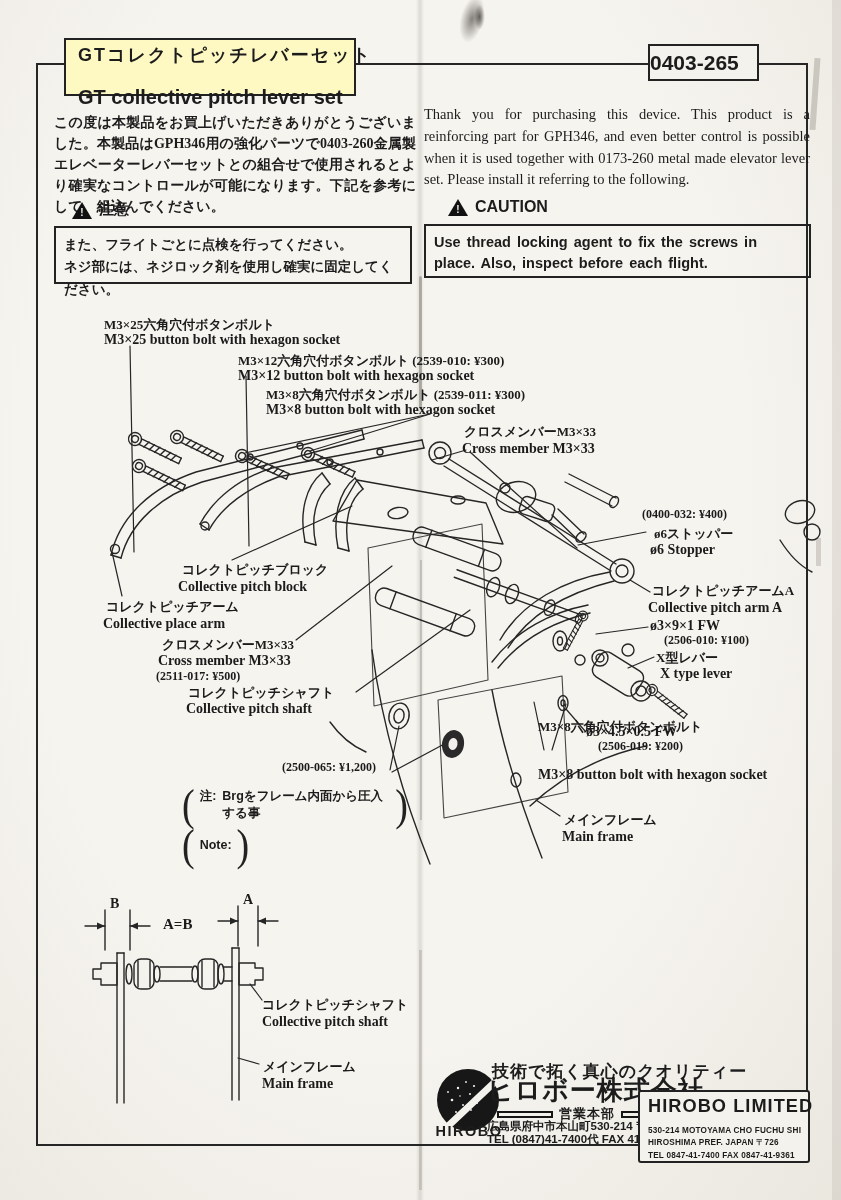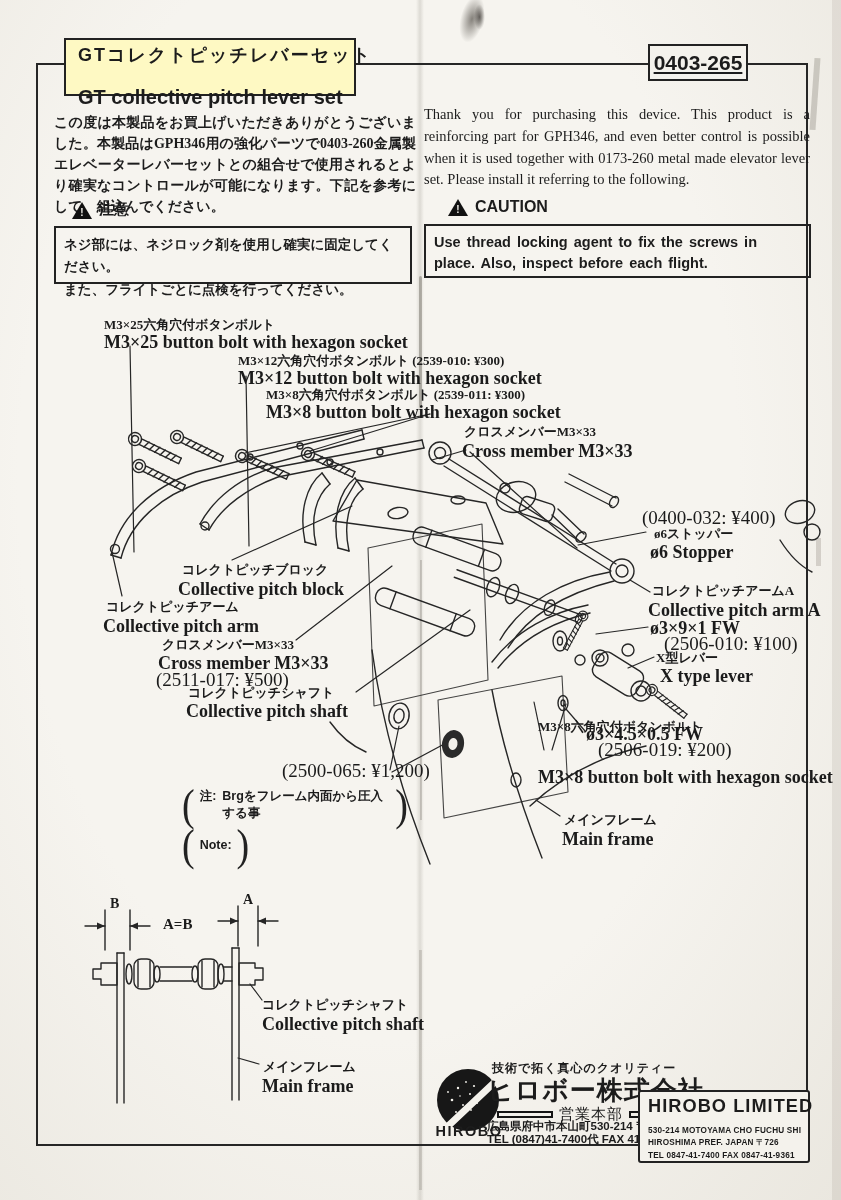--- a/index.html
+++ b/index.html
@@ -10,57 +10,57 @@
     font-family:"Liberation Sans", sans-serif; color:#1c1c1c;
   }
   .abs { position:absolute; }
   
   .frame { left:36px; top:63px; width:772px; height:1083px; border:2px solid #262626; }
   
   .title-box { left:64px; top:38px; width:292px; height:58px; background:#fef9c3;
     border:2px solid #222; padding:3px 10px 0 12px; }
   .title-ja { font-size:18px; font-weight:700; letter-spacing:2px; white-space:nowrap; }
   .title-en { font-size:20px; font-weight:700; margin-top:19px; white-space:nowrap; }
-  .part-box { left:648px; top:44px; width:100px; height:37px; background:#f4f2ec;
-    border:2px solid #222; text-align:center; line-height:33px; font-size:21px; font-weight:700;text-decoration:underline; }
+  .part-box { left:648px; top:44px; width:111px; height:37px; background:#f4f2ec;
+    border:2px solid #222; line-height:33px; font-size:21px; font-weight:700; }
   
   .intro { font-family:"Liberation Serif", serif; text-align:justify; }
   .intro-ja { left:54px; top:112px; width:362px; font-size:14px; font-weight:600; line-height:1.5; }
   .intro-en { left:424px; top:104px; width:386px; font-size:14.5px; line-height:1.5; }
   
   .caution-head { display:flex; align-items:flex-end; gap:7px; font-weight:800; }
   .warn-tri { width:0; height:0; border-left:10px solid transparent; border-right:10px solid transparent;
     border-bottom:17px solid #111; position:relative; }
   .warn-bang { position:absolute; left:-3px; top:5px; width:6px; color:#f4f2ec;
     font-size:10px; font-weight:800; text-align:center; }
   .caution-box { border:2px solid #222; padding:6px 8px; font-weight:700; }
   .cbox-ja { left:54px; top:226px; width:358px; height:58px; font-size:13.5px; line-height:1.65; }
   .cbox-en { left:424px; top:224px; width:387px; height:54px; font-size:14.5px; line-height:1.45; word-spacing:2px; }
   
   .lbl { position:absolute; white-space:nowrap; font-family:"Liberation Serif", serif; color:#1b1b1b; }
   .lja { font-size:13px; font-weight:600; }
-  .len { font-size:18px; font-weight:700;text-align:right; }
-  .lcode { font-size:19px; font-weight:400; }
+  .len { font-size:14px; font-weight:700;text-align:right; }
+  .lcode { font-size:12px; font-weight:700; }
   
   .note { left:182px; top:786px; display:flex; flex-direction:column; gap:2px; }
   .note-row { display:flex; align-items:center; }
   .paren { font-size:38px; font-weight:300; line-height:1; transform:scaleY(1.15); color:#222;
     font-family:"Liberation Serif", serif; }
   .note-body { display:flex; gap:6px; padding:0 5px; }
   .note-k { font-size:12.5px; font-weight:800; }
   .note-t { font-size:12.5px; font-weight:800; line-height:1.35; }
   .nt-ja { width:168px; }
   .nt-en { width:178px; }
   .dim-lbl { font-family:"Liberation Serif", serif; font-weight:700; font-size:14px; }
   
-  .slogan { left:492px; top:1060px; font-size:12px; font-weight:700; letter-spacing:1px; }
+  .slogan { left:492px; top:1060px; font-size:17px; font-weight:700; letter-spacing:1px; }
   .company-ja { left:487px; top:1073px; font-size:26px; font-weight:800; letter-spacing:1px; }
   .division-row { left:497px; top:1105px; display:flex; align-items:center; gap:6px; }
   .div-bar { width:56px; height:7px; border:2px solid #151515; }
-  .division-txt { font-size:15px; font-weight:400; letter-spacing:1px; }
+  .division-txt { font-size:13px; font-weight:700; letter-spacing:1px; }
   .address-ja { left:487px; top:1119px; font-size:11.5px; font-weight:700; }
   .tel-ja { left:487px; top:1132px; font-size:11.5px; font-weight:700; }
   .logo-word { left:430px; top:1123px; width:78px; text-align:center; font-size:14.5px;
     font-weight:800; letter-spacing:1.5px; }
   .en-box { left:638px; top:1090px; width:172px; height:73px; border:2px solid #222;
     background:#f4f2ec; border-radius:3px; padding:4px 0 0 8px; }
   .company-en { font-size:17.5px; font-weight:800; letter-spacing:1px; transform:scaleX(1.04);
     transform-origin:left; white-space:nowrap; }
   .en-addr { font-size:8.2px; font-weight:700; line-height:1.5; letter-spacing:0.2px; margin-top:8px; }
   
@@ -340,22 +340,22 @@
 <div class="abs intro intro-ja">この度は本製品をお買上げいただきありがとうございました。本製品はGPH346用の強化パーツで0403-260金属製エレベーターレバーセットとの組合せで使用されるとより確実なコントロールが可能になります。下記を参考にして、組込んでください。</div>
 <div class="abs intro intro-en">Thank you for purchasing this device. This product is a reinforcing part for GPH346, and even better control is possible when it is used together with 0173-260 metal made elevator lever set. Please install it referring to the following.</div>
 
 <div class="abs caution-head" style="left:72px; top:200px; font-size:15px;">
   <span class="warn-tri">
       <span class="warn-bang">!</span>
     </span>
   <span>注意</span>
 </div>
 <div class="abs caution-box cbox-ja">
+  <div>また、フライトごとに点検を行ってください。</div>
   <div>ネジ部には、ネジロック剤を使用し確実に固定してください。</div>
-  <div>また、フライトごとに点検を行ってください。</div>
 </div>
 
 <div class="abs caution-head" style="left:448px; top:198px; font-size:16px;">
   <span class="warn-tri">
       <span class="warn-bang">!</span>
     </span>
   <span>CAUTION</span>
 </div>
 <div class="abs caution-box cbox-en">Use thread locking agent to fix the screws in place. Also, inspect before each flight.</div>
 
@@ -372,21 +372,21 @@
 <div class="lbl len" style="left:650px; top:542px;">ø6 Stopper</div>
 <div class="lbl lja" style="left:652px; top:582px;">コレクトピッチアームA</div>
 <div class="lbl len" style="left:648px; top:600px;">Collective pitch arm A</div>
 <div class="lbl len" style="left:650px; top:618px;">ø3×9×1 FW</div>
 <div class="lbl lcode" style="left:664px; top:633px;">(2506-010: ¥100)</div>
 <div class="lbl lja" style="left:656px; top:649px;">X型レバー</div>
 <div class="lbl len" style="left:660px; top:666px;">X type lever</div>
 <div class="lbl lja" style="left:182px; top:561px;">コレクトピッチブロック</div>
 <div class="lbl len" style="left:178px; top:579px;">Collective pitch block</div>
 <div class="lbl lja" style="left:106px; top:598px;">コレクトピッチアーム</div>
-<div class="lbl len" style="left:103px; top:616px;">Collective pitch arm</div>
+<div class="lbl len" style="left:103px; top:616px;">Collective place arm</div>
 <div class="lbl lja" style="left:162px; top:636px;">クロスメンバーM3×33</div>
 <div class="lbl len" style="left:158px; top:653px;">Cross member M3×33</div>
 <div class="lbl lcode" style="left:156px; top:669px;">(2511-017: ¥500)</div>
 <div class="lbl lja" style="left:188px; top:684px;">コレクトピッチシャフト</div>
 <div class="lbl len" style="left:186px; top:701px;">Collective pitch shaft</div>
 <div class="lbl lcode" style="left:282px; top:760px;">(2500-065: ¥1,200)</div>
 <div class="lbl len" style="left:586px; top:724px;">ø3×4.5×0.5 FW</div>
 <div class="lbl lcode" style="left:598px; top:739px;">(2506-019: ¥200)</div>
 <div class="lbl lja" style="left:538px; top:718px;">M3×8六角穴付ボタンボルト</div>
 <div class="lbl len" style="left:538px; top:767px;">M3×8 button bolt with hexagon socket</div>

